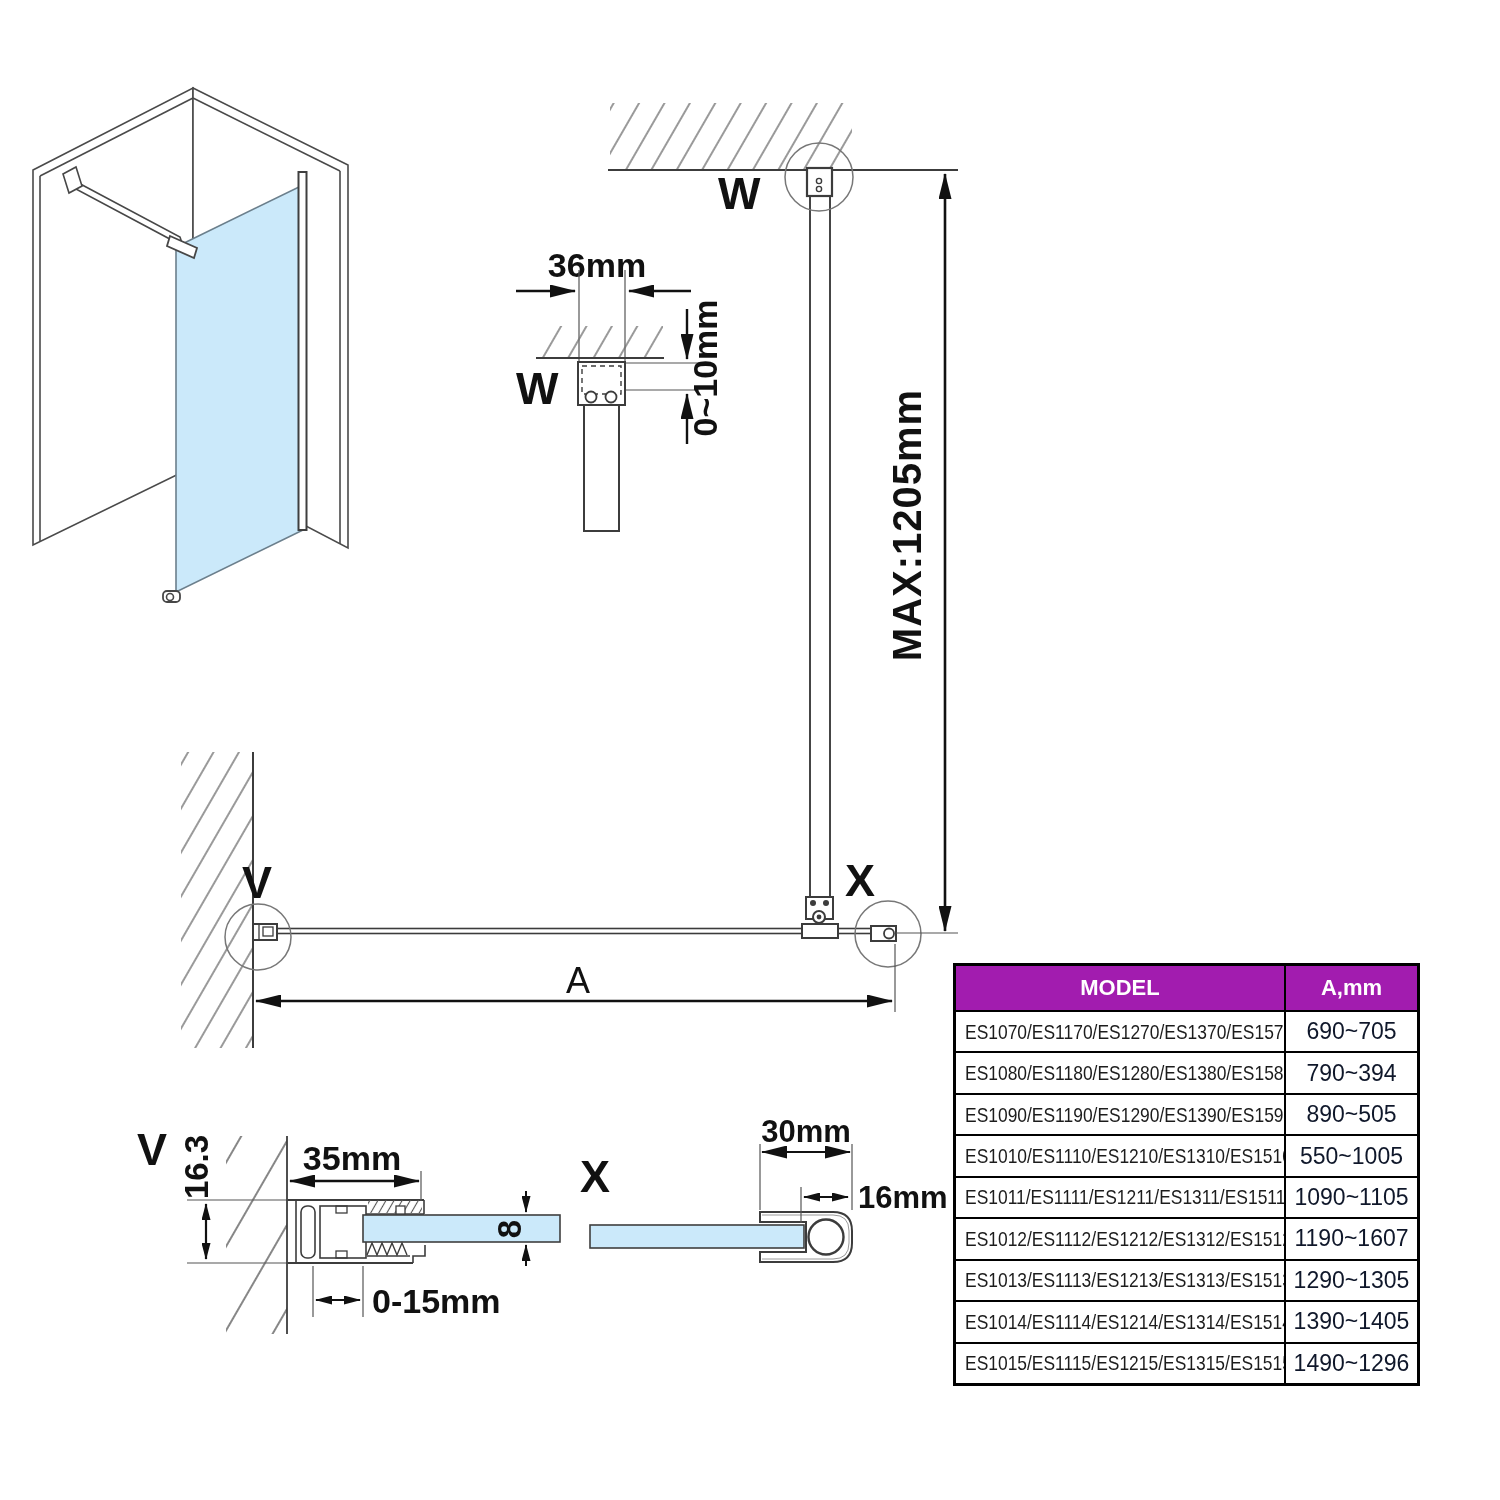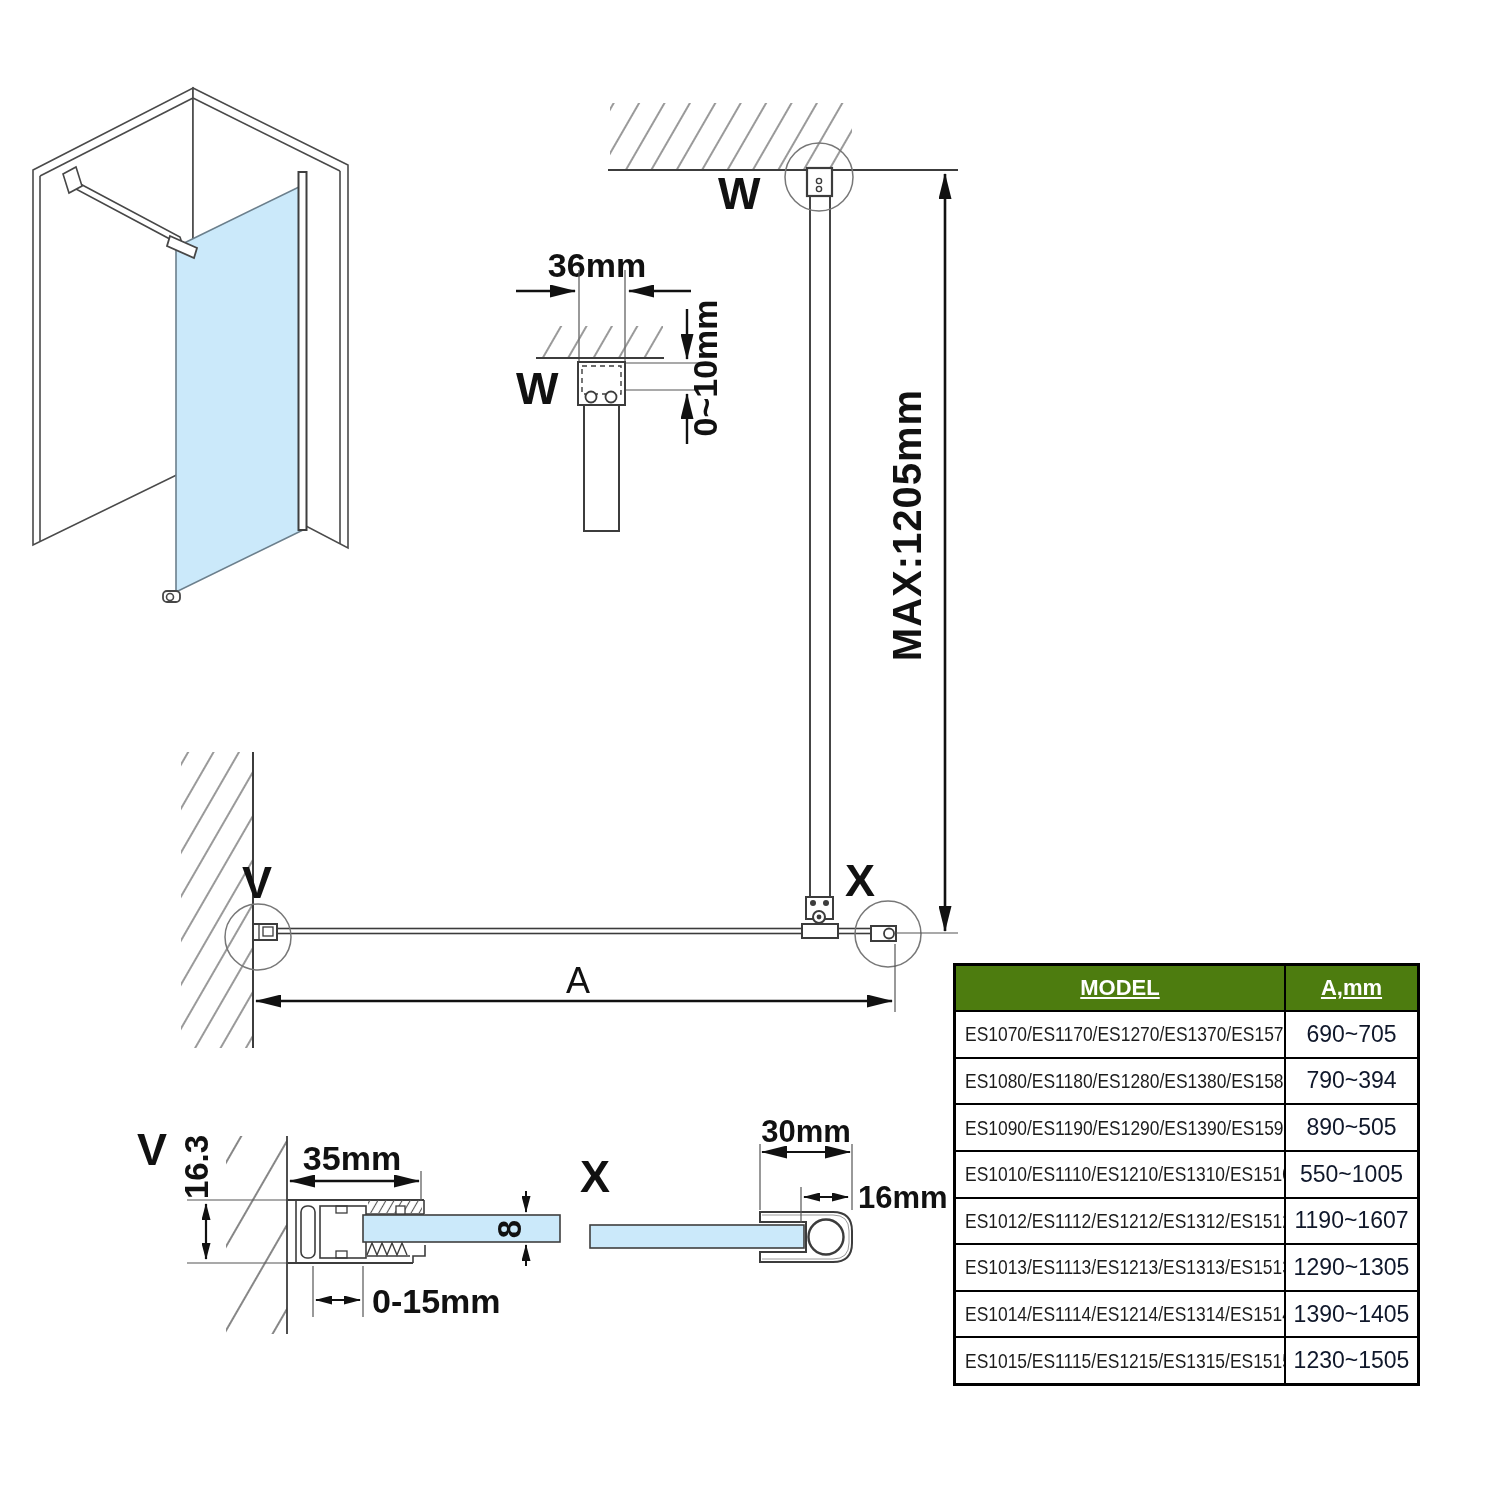--- a/index.html
+++ b/index.html
@@ -9,21 +9,21 @@
   svg text{fill:#111;}
   .dim-big{font-size:34px;font-weight:bold;}
   .dim-med{font-size:31px;font-weight:600;}
   .dim-rot{font-size:33px;font-weight:bold;}
   .max-dim{font-size:40px;font-weight:bold;letter-spacing:1px;}
   .callout{font-size:45px;font-weight:bold;}
   .a-label{font-size:36px;font-weight:400;}
   
   .spec-table{position:absolute;left:953px;top:963px;width:467px;height:423px;
               border:3px solid #000;display:flex;flex-direction:column;box-sizing:border-box;background:#fff;}
-  .t-head{display:flex;height:44px;flex:0 0 44px;background:#4d7c0f;color:#fff;text-decoration:underline;}
+  .t-head{display:flex;height:44px;flex:0 0 44px;background:#a21caf;color:#fff;}
   .t-head .th{display:flex;align-items:center;justify-content:center;
               font-size:22px;font-weight:bold;}
   .t-row{display:flex;flex:1;border-top:2px solid #000;}
   .col-model{width:330px;flex:0 0 330px;border-right:2px solid #000;box-sizing:border-box;}
   .col-a{flex:1;}
   .t-row .col-model{display:flex;align-items:center;padding-left:9px;overflow:hidden;}
   .t-row .col-model span{display:inline-block;white-space:nowrap;font-size:21px;color:#1c1c1c;
               transform:scaleX(0.83);transform-origin:0 50%;}
   .t-row .col-a{display:flex;align-items:center;justify-content:center;font-size:23px;color:#0f172a;}
 </style>
@@ -212,37 +212,43 @@
     <div class="col-a">890~505</div>
   </div>
   <div class="t-row">
     <div class="col-model">
           <span>ES1010/ES1110/ES1210/ES1310/ES1510</span>
         </div>
     <div class="col-a">550~1005</div>
   </div>
   <div class="t-row">
     <div class="col-model">
+          <span>ES1011/ES1111/ES1211/ES1311/ES1511</span>
+        </div>
+    <div class="col-a">1090~1105</div>
+  </div>
+  <div class="t-row">
+    <div class="col-model">
           <span>ES1012/ES1112/ES1212/ES1312/ES1512</span>
         </div>
     <div class="col-a">1190~1607</div>
   </div>
   <div class="t-row">
     <div class="col-model">
           <span>ES1013/ES1113/ES1213/ES1313/ES1513</span>
         </div>
     <div class="col-a">1290~1305</div>
   </div>
   <div class="t-row">
     <div class="col-model">
           <span>ES1014/ES1114/ES1214/ES1314/ES1514</span>
         </div>
     <div class="col-a">1390~1405</div>
   </div>
   <div class="t-row">
     <div class="col-model">
           <span>ES1015/ES1115/ES1215/ES1315/ES1515</span>
         </div>
-    <div class="col-a">1230~1505</div>
+    <div class="col-a">1490~1296</div>
   </div>
 </div>
 
 </div>
 
 </body></html>

